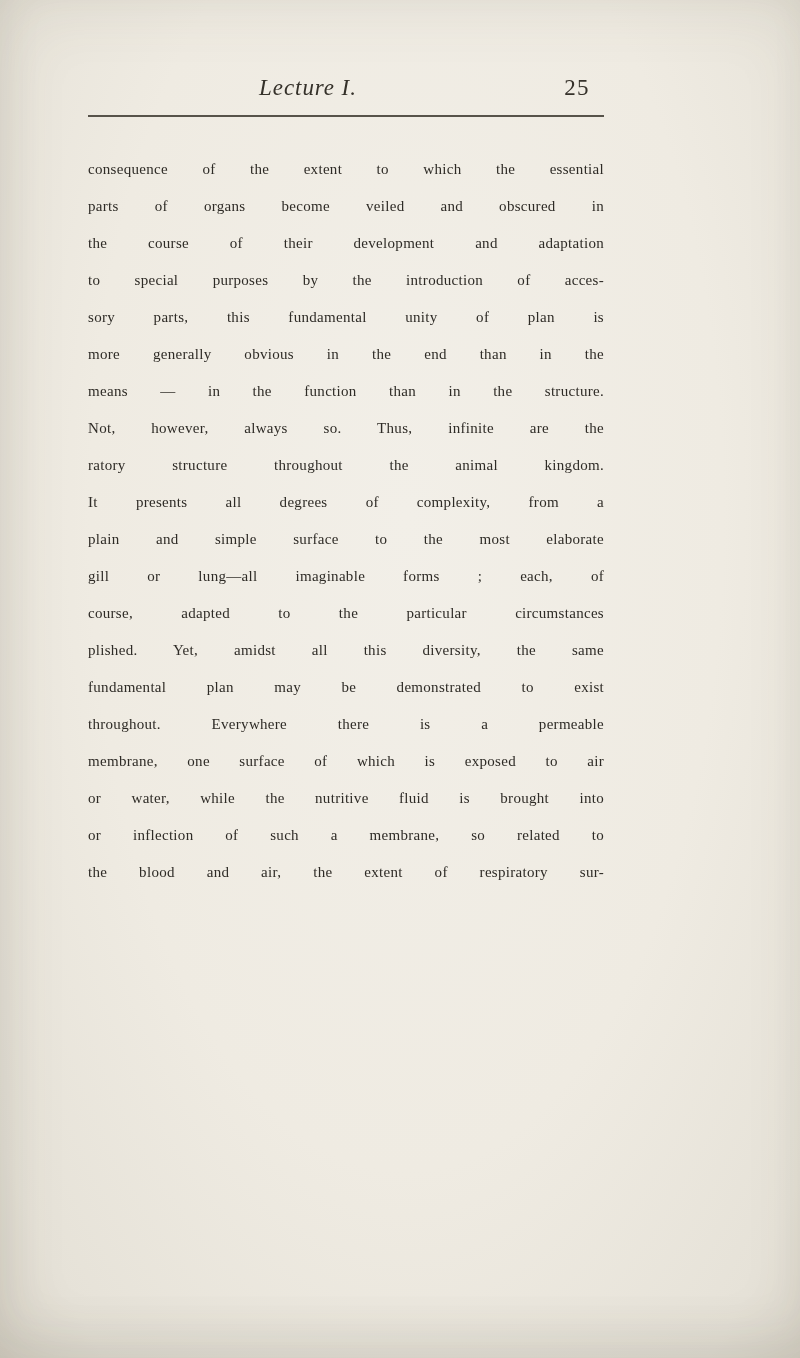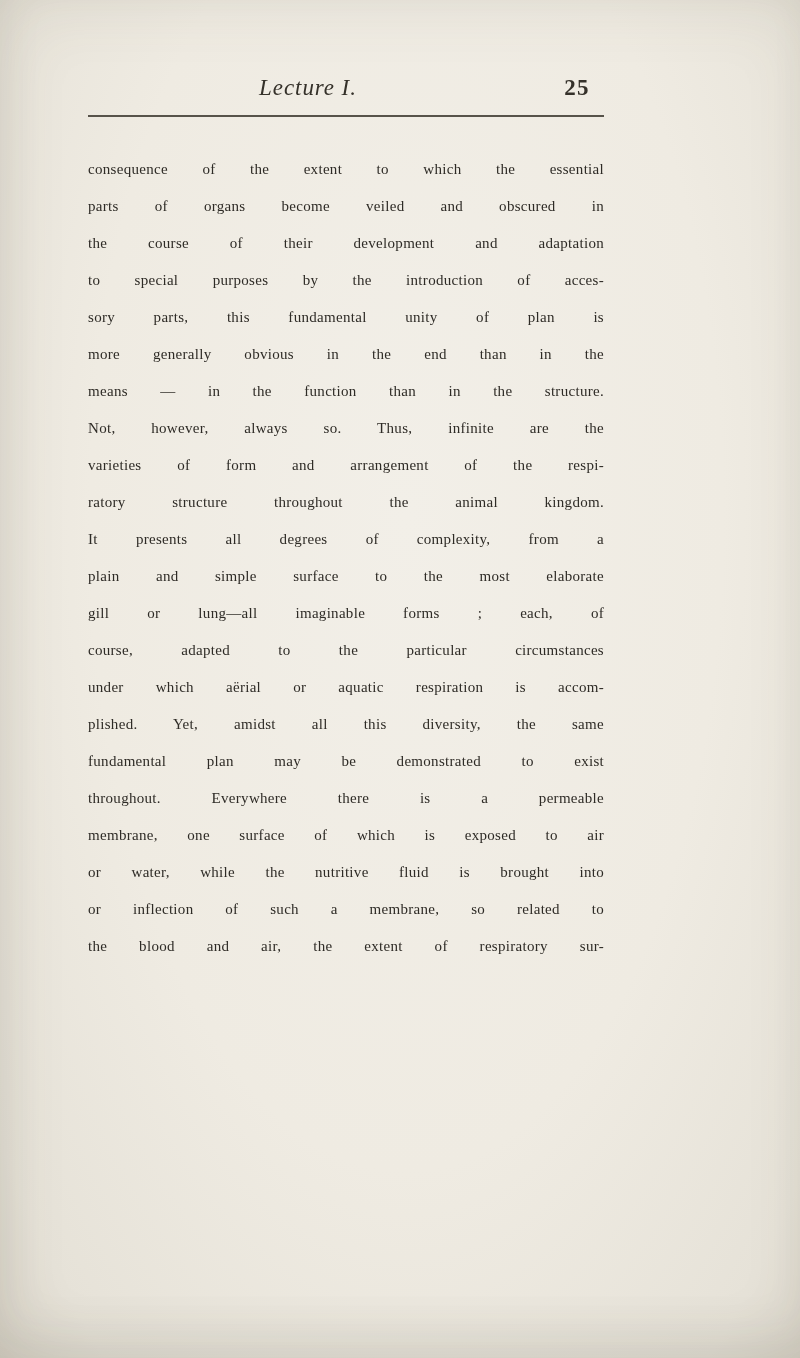--- a/index.html
+++ b/index.html
@@ -41,21 +41,20 @@
     
     transform: translateX(-38px);
   }
   .page-number {
     position: absolute;
     right: 14px;
     top: 0;
     font-style: normal;
     letter-spacing: 0.06em;
     color: #35312a;
-    font-weight: bold;
   }
   .header-rule {
     margin-top: 11px;
     height: 2px;
     background: #57534a;
     border: none;
     width: 100%;
   }
   .body-text {
     margin-top: 34px;
@@ -86,27 +85,25 @@
 
     <div class="body-text">
         <div class="line">consequence of the extent to which the essential</div>
         <div class="line">parts of organs become veiled and obscured in</div>
         <div class="line">the course of their development and adaptation</div>
         <div class="line">to special purposes by the introduction of acces-</div>
         <div class="line">sory parts, this fundamental unity of plan is</div>
         <div class="line">more generally obvious in the end than in the</div>
         <div class="line">means — in the function than in the structure.</div>
         <div class="line">Not, however, always so. Thus, infinite are the</div>
-        <div class="line">varieties of form and arrangement of the respi-</div>
         <div class="line">ratory structure throughout the animal kingdom.</div>
         <div class="line">It presents all degrees of complexity, from a</div>
         <div class="line">plain and simple surface to the most elaborate</div>
         <div class="line">gill or lung—all imaginable forms ; each, of</div>
         <div class="line">course, adapted to the particular circumstances</div>
-        <div class="line">under which aërial or aquatic respiration is accom-</div>
         <div class="line">plished. Yet, amidst all this diversity, the same</div>
         <div class="line">fundamental plan may be demonstrated to exist</div>
         <div class="line">throughout. Everywhere there is a permeable</div>
         <div class="line">membrane, one surface of which is exposed to air</div>
         <div class="line">or water, while the nutritive fluid is brought into</div>
         <div class="line">or inflection of such a membrane, so related to</div>
         <div class="line">the blood and air, the extent of respiratory sur-</div>
       </div>
 
   </div>

